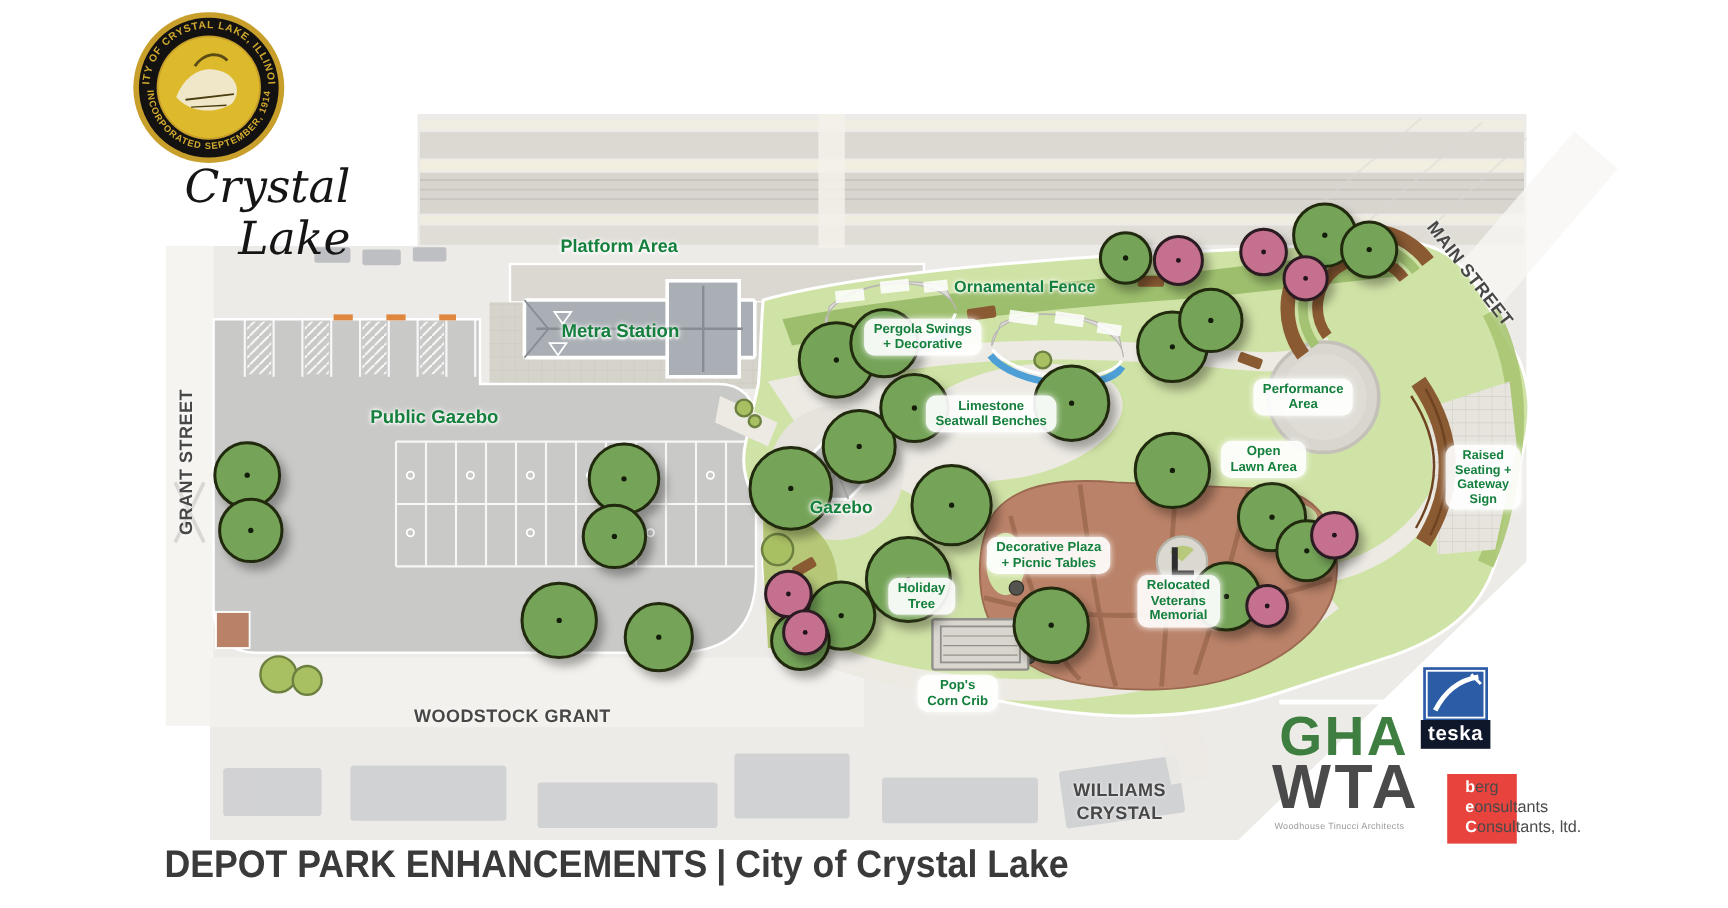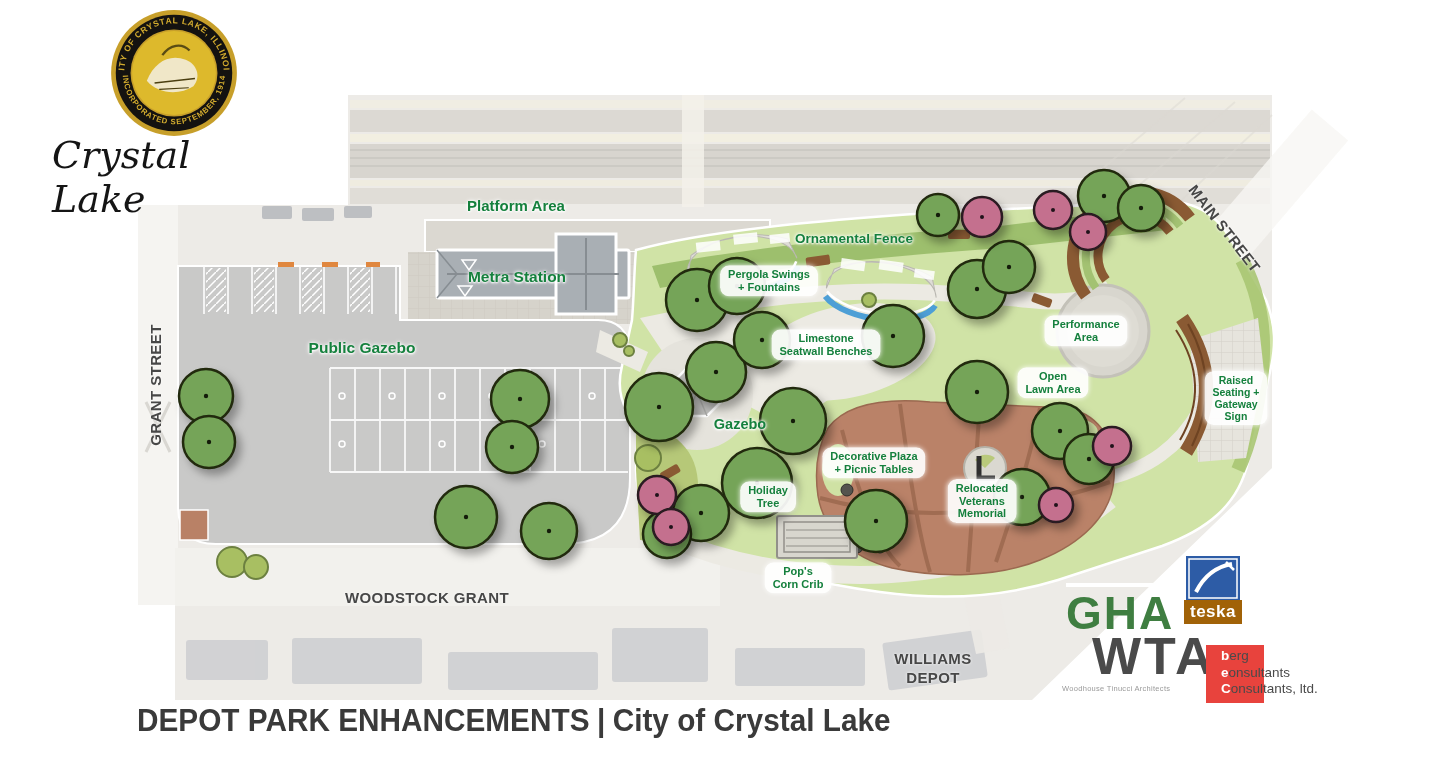--- a/index.html
+++ b/index.html
@@ -11,33 +11,33 @@
        color:#15803d;font-size:11px;line-height:1.15;white-space:nowrap;z-index:5;}
   .boxed{background:rgba(255,255,255,.92);padding:3px 8px;border-radius:9px;
          box-shadow:0 0 5px rgba(255,255,255,.9);}
   .plain{text-shadow:0 0 3px #fff,0 0 5px #fff,0 1px 2px #fff;}
   .ln{display:block;}
   .street{position:absolute;transform:translate(-50%,-50%);font-weight:700;font-size:15px;
           color:#474747;letter-spacing:.4px;text-align:center;line-height:1.25;
           text-shadow:0 0 3px rgba(255,255,255,.95);z-index:5;white-space:nowrap;}
   
   .seal{position:absolute;left:108px;top:7px;width:132px;height:132px;z-index:6;}
-  .seal-script{position:absolute;left:52px;top:133px;width:240px;text-align:left;
+  .seal-script{position:absolute;left:52px;top:133px;width:240px;text-align:right;
                font-family:"DejaVu Serif",serif;font-style:italic;font-size:38px;
                color:#151515;z-index:6;}
   
   .gha{position:absolute;left:1066px;top:562px;font-size:46px;font-weight:800;
        color:#3f7e41;letter-spacing:2px;z-index:6;margin-top:24px;}
   .gha-stripe{position:absolute;left:1066px;top:583px;width:106px;height:4px;background:#fff;z-index:7;}
   .teska-square{position:absolute;left:1186px;top:556px;width:54px;height:45px;background:#2d5ca6;z-index:6;}
-  .teska-bar{position:absolute;left:1184px;top:600px;width:58px;height:24px;background:#a16207;
+  .teska-bar{position:absolute;left:1184px;top:600px;width:58px;height:24px;background:#0f172a;
              color:#fff;font-weight:800;font-size:17px;text-align:center;line-height:24px;z-index:6;
              letter-spacing:.5px;}
   .wta{position:absolute;left:1060px;top:630px;font-size:52px;font-weight:800;color:#4a4a4a;
-       letter-spacing:3px;line-height:1;z-index:6;margin-left:32px;}
+       letter-spacing:3px;line-height:1;z-index:6;}
   .wta-sub{position:absolute;left:1062px;top:684px;width:130px;font-size:7.5px;color:#9a9a9a;
            letter-spacing:.3px;z-index:6;}
   .berg-square{position:absolute;left:1206px;top:645px;width:58px;height:58px;background:#e8433d;z-index:6;}
   .berg-text{position:absolute;left:1221px;top:648px;z-index:7;font-size:13.5px;color:#4a4a4a;
              line-height:16.5px;white-space:nowrap;}
   .berg-text .ini{color:#ffffff;font-weight:700;}
   
   .footer-title{position:absolute;left:137px;top:702px;font-size:32px;font-weight:800;color:#3a3a3a;
                 transform:scaleX(.93);transform-origin:left center;white-space:nowrap;z-index:6;}
   .footer-title .bar{padding:0 8px;}
@@ -395,41 +395,41 @@
     <span class="ln">Metra Station</span>
   </div>
   <div class="lbl plain" style="left:362px;top:348px;font-size:15.5px">
     <span class="ln">Public Gazebo</span>
   </div>
   <div class="lbl plain" style="left:854px;top:239px;font-size:13.5px">
     <span class="ln">Ornamental Fence</span>
   </div>
   <div class="lbl boxed" style="left:769px;top:281px">
     <span class="ln">Pergola Swings</span>
-    <span class="ln">+ Fountains</span>
+    <span class="ln">+ Decorative</span>
   </div>
   <div class="lbl boxed" style="left:826px;top:345px">
     <span class="ln">Limestone</span>
     <span class="ln">Seatwall Benches</span>
   </div>
   <div class="lbl boxed" style="left:1086px;top:331px">
     <span class="ln">Performance</span>
     <span class="ln">Area</span>
   </div>
   <div class="lbl boxed" style="left:1053px;top:383px">
     <span class="ln">Open</span>
     <span class="ln">Lawn Area</span>
   </div>
   <div class="lbl boxed" style="left:1236px;top:398px;font-size:10.5px">
     <span class="ln">Raised</span>
     <span class="ln">Seating +</span>
     <span class="ln">Gateway</span>
     <span class="ln">Sign</span>
   </div>
-  <div class="lbl plain" style="left:740px;top:424px;font-size:14.5px">
+  <div class="lbl plain" style="left:701px;top:424px;font-size:14.5px">
     <span class="ln">Gazebo</span>
   </div>
   <div class="lbl boxed" style="left:768px;top:497px">
     <span class="ln">Holiday</span>
     <span class="ln">Tree</span>
   </div>
   <div class="lbl boxed" style="left:874px;top:463px">
     <span class="ln">Decorative Plaza</span>
     <span class="ln">+ Picnic Tables</span>
   </div>
@@ -440,21 +440,21 @@
   </div>
   <div class="lbl boxed" style="left:798px;top:578px">
     <span class="ln">Pop's</span>
     <span class="ln">Corn Crib</span>
   </div>
 
   <div class="street" style="left:156px;top:385px;transform:translate(-50%,-50%) rotate(-90deg)">GRANT STREET</div>
   <div class="street" style="left:427px;top:598px">WOODSTOCK GRANT</div>
   <div class="street" style="left:933px;top:669px">
     <span class="ln">WILLIAMS</span>
-    <span class="ln">DEPOT</span>
+    <span class="ln">CRYSTAL</span>
   </div>
   <div class="street" style="left:1224px;top:229px;transform:translate(-50%,-50%) rotate(52deg)">MAIN STREET</div>
 
   <div class="gha">GHA</div>
   <div class="gha-stripe"></div>
 
   <div class="teska-square">
     <svg width="54" height="45" viewBox="0 0 54 45">
       <rect x="3" y="3" width="48" height="39" fill="none" stroke="#ffffff" stroke-width="1.5"></rect>
       <path d="M10,36 C20,16 34,10 46,8" stroke="#ffffff" stroke-width="4" fill="none"></path>

